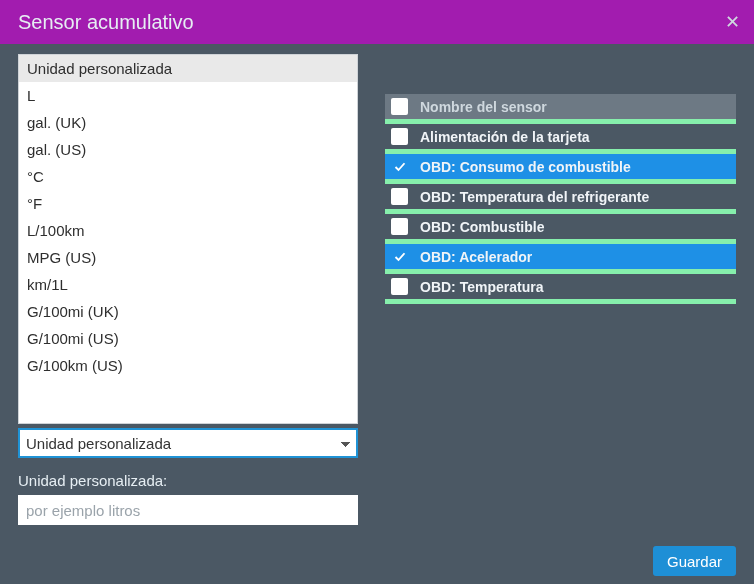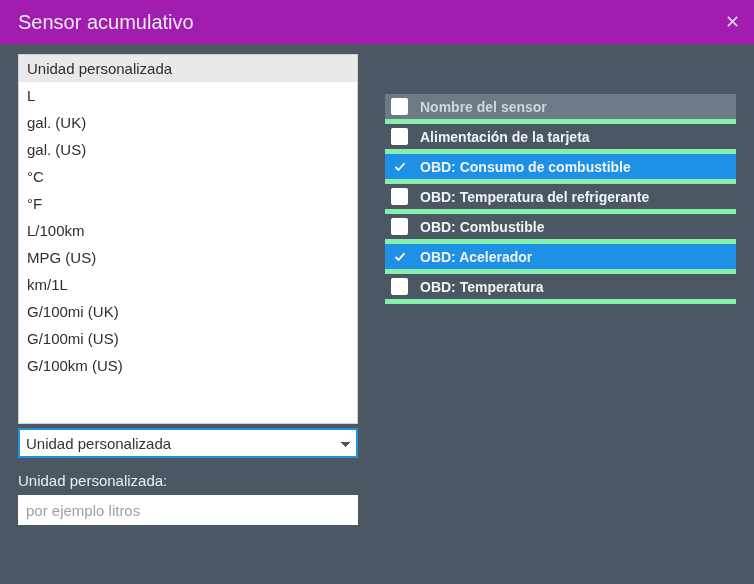--- a/index.html
+++ b/index.html
@@ -179,14 +179,17 @@
         <div class="opt">L/100km</div>
         <div class="opt">MPG (US)</div>
         <div class="opt">km/1L</div>
         <div class="opt">G/100mi (UK)</div>
         <div class="opt">G/100mi (US)</div>
         <div class="opt">G/100km (US)</div>
       </div>
 
   </div>
 
+  <div class="footer">
+    <button class="btn-save">Guardar</button>
+  </div>
 
 </div>
 
 </body></html>

